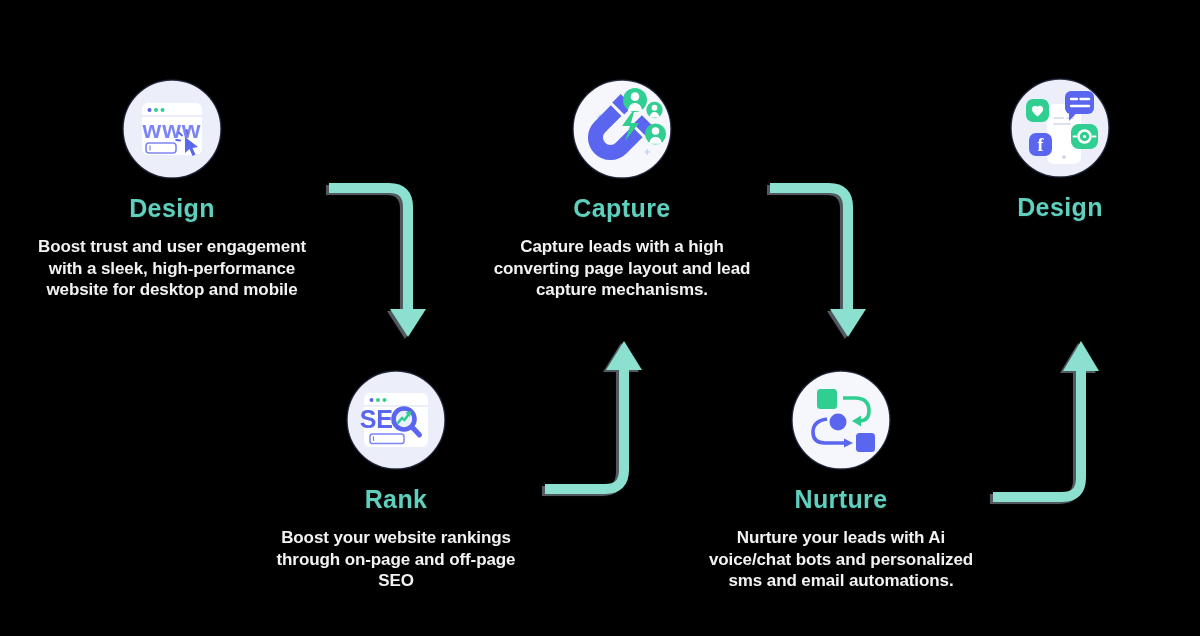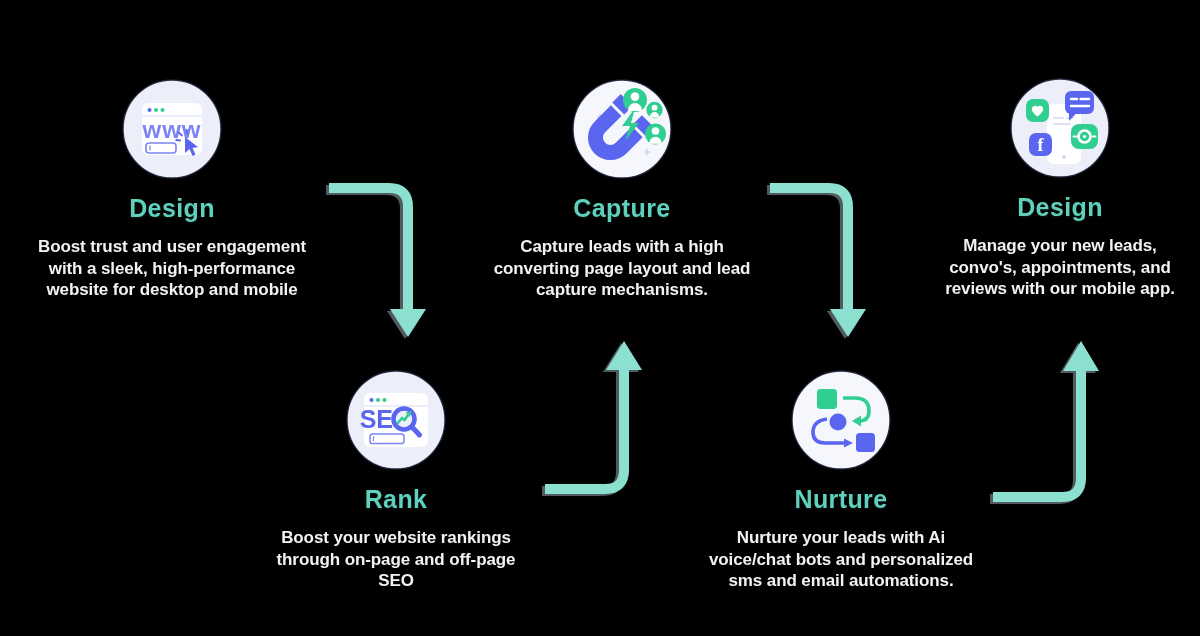--- a/index.html
+++ b/index.html
@@ -223,23 +223,20 @@
           <circle cx="74.5" cy="58.5" r="6" fill="none" stroke="#ffffff" stroke-width="2.6"></circle>
           <circle cx="74.5" cy="58.5" r="1.6" fill="#ffffff"></circle>
           <g stroke="#ffffff" stroke-width="2.2" stroke-linecap="round">
             <line x1="63.6" y1="58.5" x2="66" y2="58.5"></line>
             <line x1="83" y1="58.5" x2="85.4" y2="58.5"></line>
           </g>
         </g>
       </svg>
     </div>
     <h2 class="step-title">Design</h2>
-    <p class="step-desc">Manage your new leads,
-convo's, appointments, and
-reviews with our mobile app.</p>
   </section>
 
   <section class="step" id="step-rank">
     <div class="icon-circle">
       <svg viewBox="0 0 100 100">
         <circle class="cbg" cx="50" cy="50" r="49"></circle>
         <rect x="18" y="23" width="64" height="54" rx="6" fill="#ffffff"></rect>
         <circle cx="25.5" cy="30" r="2" fill="var(--indigo)"></circle>
         <circle cx="32" cy="30" r="2" fill="var(--green)"></circle>
         <circle cx="38.5" cy="30" r="2" fill="var(--green)"></circle>

